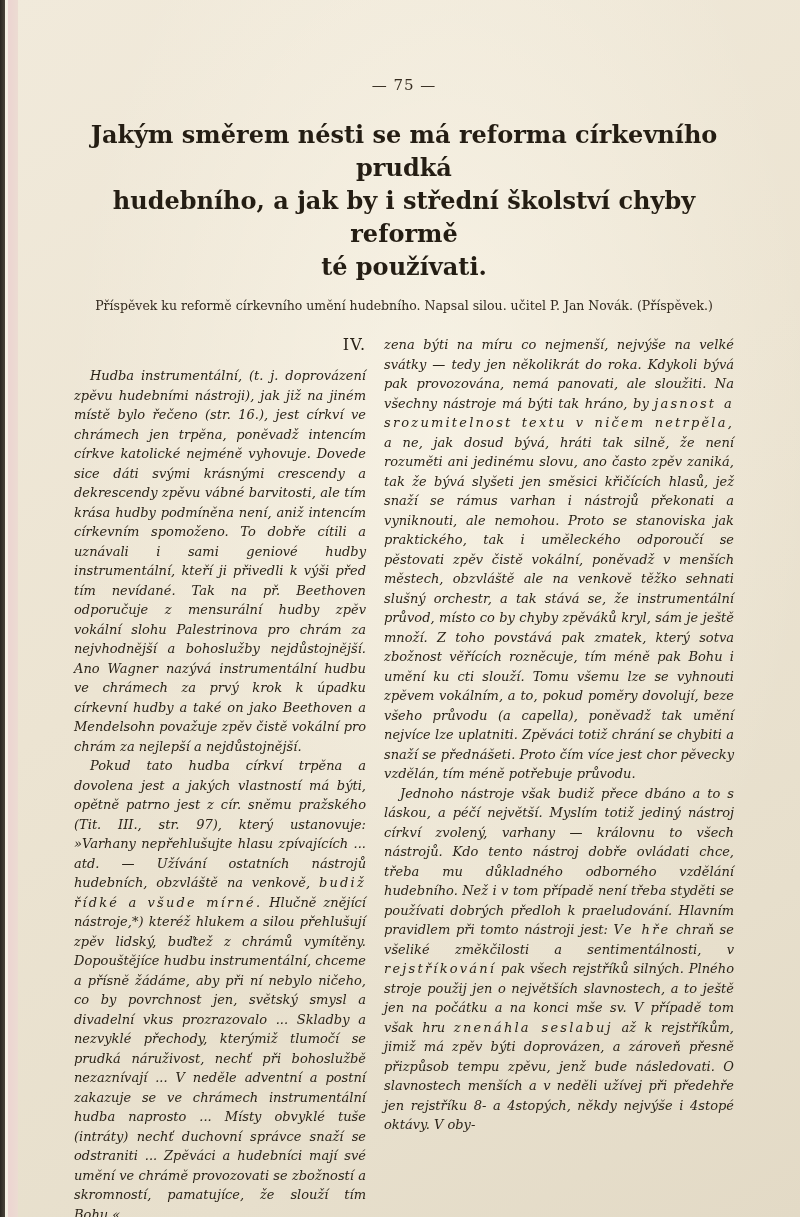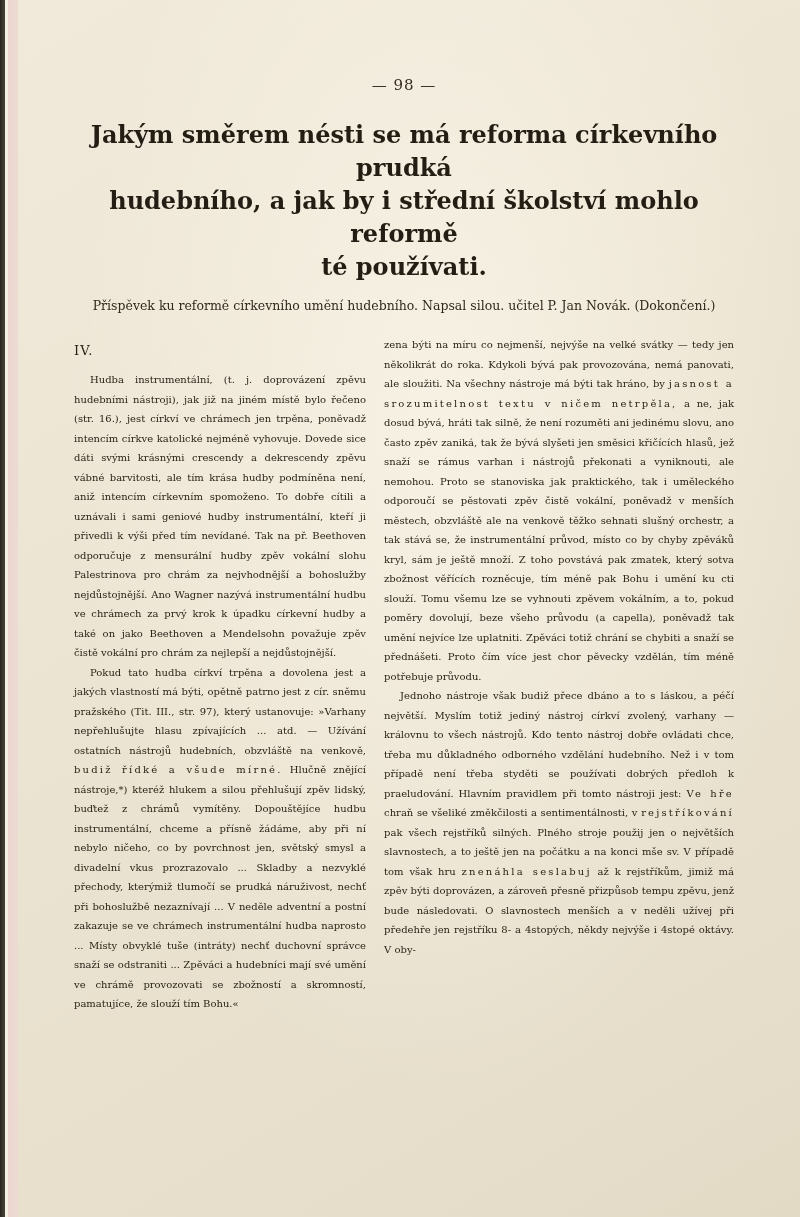--- a/index.html
+++ b/index.html
@@ -62,53 +62,54 @@
   }
   .col.left  { width: 292px; flex: 0 0 292px; }
   .col-divider {
     width: 1px;
     background: #55483a;
     margin-left: 9px;
     margin-right: 9px;
   }
   .col.right { flex: 1 1 auto; }
   .section-heading {
-    text-align: left;
-    font-size: 13px;
+    text-align: right;
+    font-size: 16px;
     letter-spacing: 1px;
-    margin: 8px 0 12px 0;
+    margin: 0 0 12px 0;
   }
   .para {
     margin: 0;
     text-align: justify;
-    font-size: 10px;
+    font-size: 13px;
     line-height: 19.5px;
+    font-style: italic;
   }
   .para.indent { text-indent: 16px; }
   .spaced { letter-spacing: 2.2px; }
 </style>
 </head>
 <body>
 
 <div class="page">
   <div class="scan-edge-dark"></div>
   <div class="scan-edge-light"></div>
   <div class="scan-edge-pink"></div>
 
   <div class="content">
 
-    <div class="page-number">— 98 —</div>
+    <div class="page-number">— 75 —</div>
 
     <h1 class="title">
       <span class="title-line">Jakým směrem nésti se má reforma církevního prudká</span>
-      <span class="title-line">hudebního, a jak by i střední školství mohlo reformě</span>
+      <span class="title-line">hudebního, a jak by i střední školství chyby reformě</span>
       <span class="title-line">té používati.</span>
     </h1>
 
-    <div class="byline"><span>Příspěvek ku reformě církevního umění hudebního. Napsal silou. učitel </span><span class="bold">P. Jan Novák.</span><span> (Dokončení.)</span></div>
+    <div class="byline"><span>Příspěvek ku reformě církevního umění hudebního. Napsal silou. učitel </span><span class="bold">P. Jan Novák.</span><span> (Příspěvek.)</span></div>
 
     <div class="columns">
 
       <div class="col left">
         <div class="section-heading">IV.</div>
         <div class="col-body">
             <p class="para indent"><span>Hudba instrumentální, (t. j. doprovázení zpěvu hudebními nástroji), jak již na jiném místě bylo řečeno (str. 16.), jest církví ve chrámech jen trpěna, poněvadž intencím církve katolické nejméně vyhovuje. Dovede sice dáti svými krásnými crescendy a dekrescendy zpěvu vábné barvitosti, ale tím krása hudby podmíněna není, aniž intencím církevním spomoženo. To dobře cítili a uznávali i sami geniové hudby instrumentální, kteří ji přivedli k výši před tím nevídané. Tak na př. Beethoven odporučuje z mensurální hudby zpěv vokální slohu Palestrinova pro chrám za nejvhodnější a bohoslužby nejdůstojnější. Ano Wagner nazývá instrumentální hudbu ve chrámech za prvý krok k úpadku církevní hudby a také on jako Beethoven a Mendelsohn považuje zpěv čistě vokální pro chrám za nejlepší a nejdůstojnější.</span></p>
             <p class="para indent"><span>Pokud tato hudba církví trpěna a dovolena jest a jakých vlastností má býti, opětně patrno jest z cír. sněmu pražského (Tit. III., str. 97), který ustanovuje: »Varhany nepřehlušujte hlasu zpívajících ... atd. — Užívání ostatních nástrojů hudebních, obzvláště na venkově, </span><span class="spaced">budiž řídké a všude mírné.</span><span> Hlučně znějící nástroje,*) kteréž hlukem a silou přehlušují zpěv lidský, buďtež z chrámů vymítěny. Dopouštějíce hudbu instrumentální, chceme a přísně žádáme, aby při ní nebylo ničeho, co by povrchnost jen, světský smysl a divadelní vkus prozrazovalo ... Skladby a nezvyklé přechody, kterýmiž tlumočí se prudká náruživost, nechť při bohoslužbě nezaznívají ... V neděle adventní a postní zakazuje se ve chrámech instrumentální hudba naprosto ... Místy obvyklé tuše (intráty) nechť duchovní správce snaží se odstraniti ... Zpěváci a hudebníci mají své umění ve chrámě provozovati se zbožností a skromností, pamatujíce, že slouží tím Bohu.«</span></p>
           </div>
 

